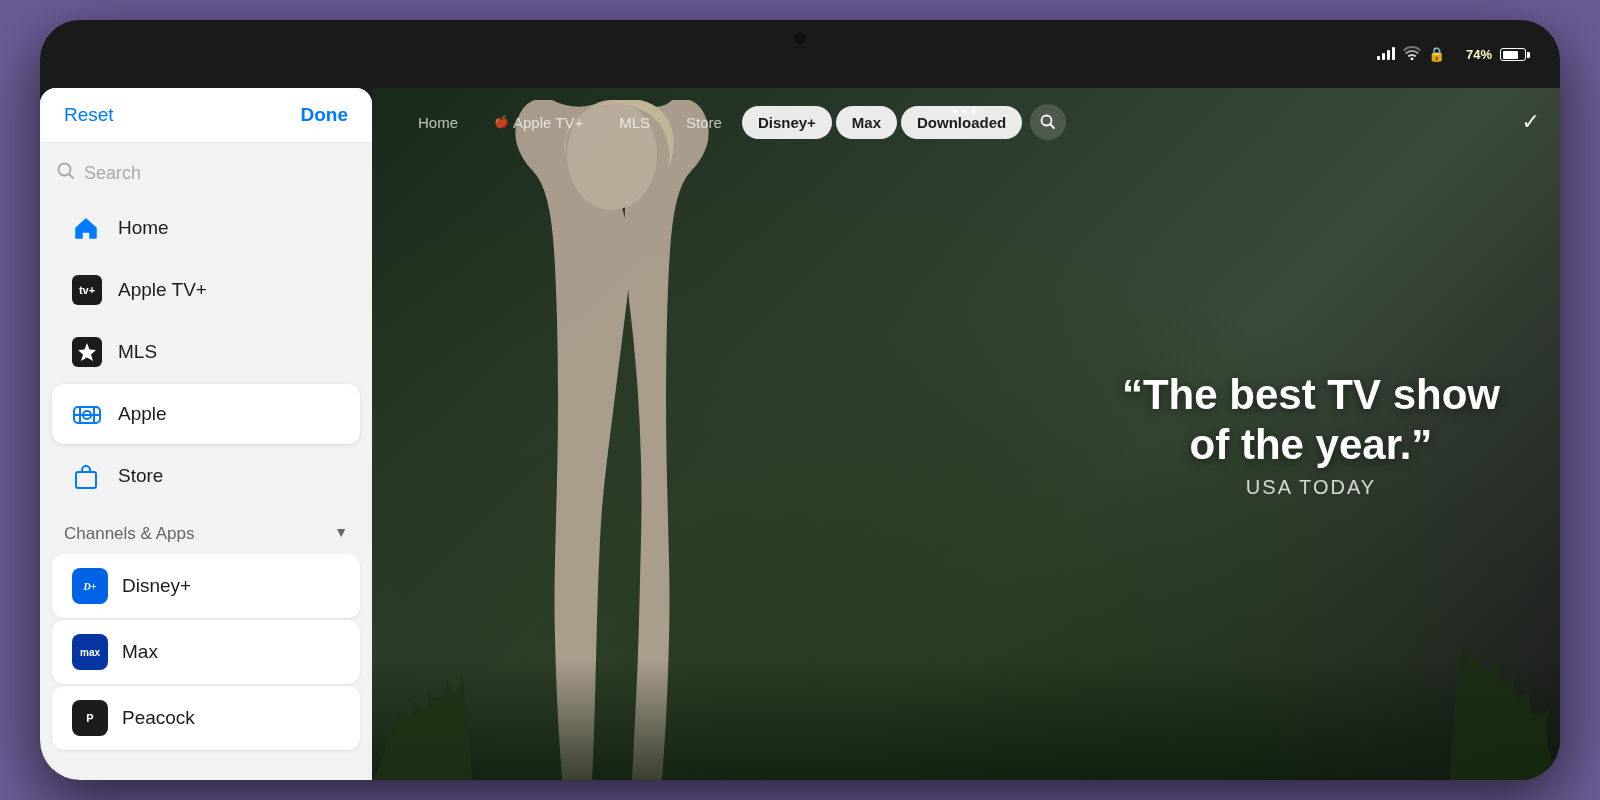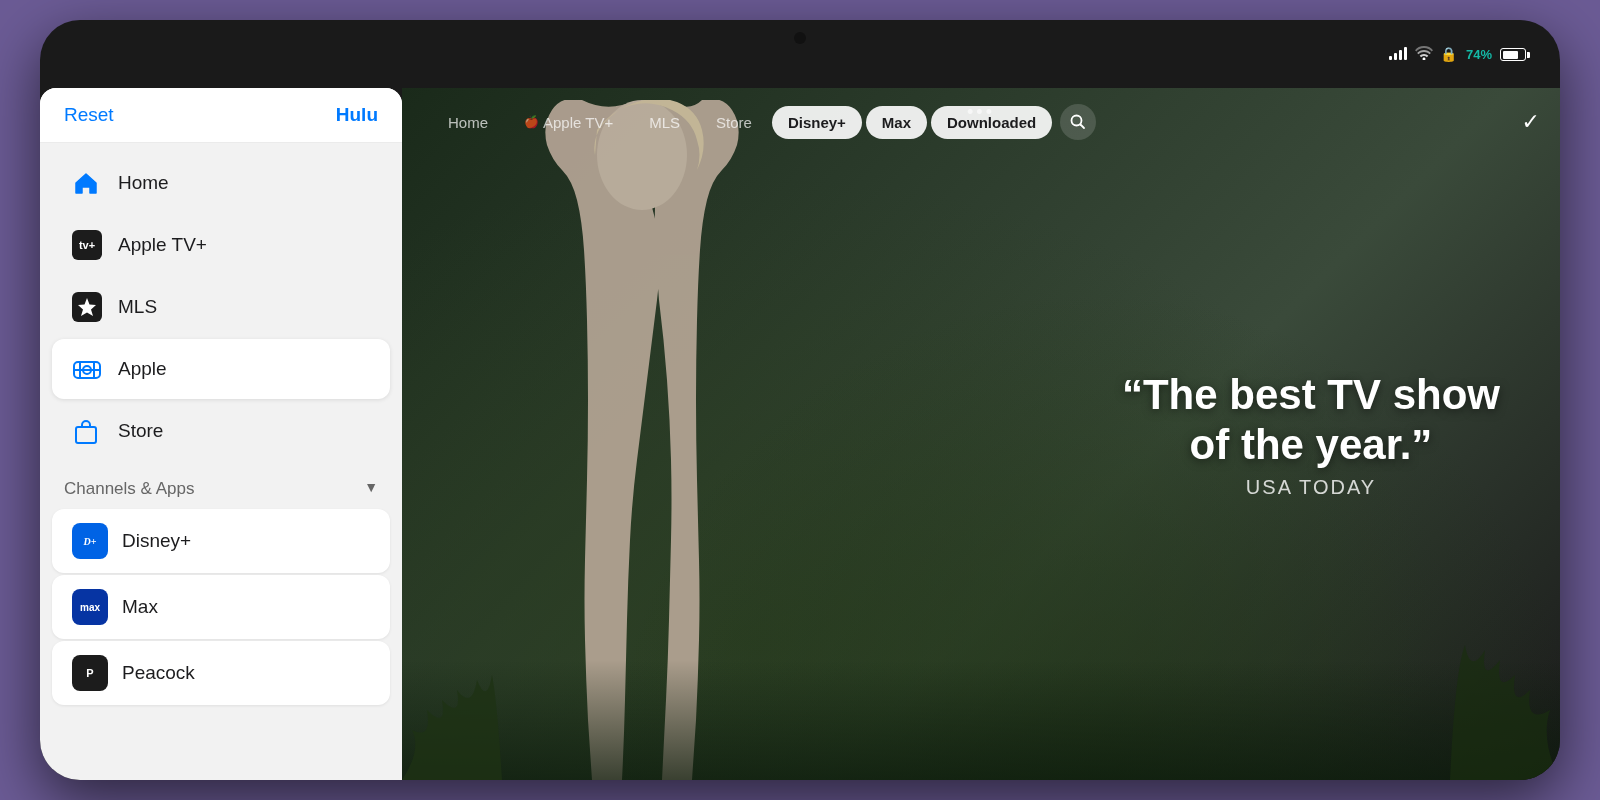--- a/index.html
+++ b/index.html
@@ -65,21 +65,21 @@
       position: absolute;
       top: 68px;
       left: 0;
       right: 0;
       bottom: 0;
       display: flex;
     }
 
     
     .sidebar {
-      width: 362px;
+      width: 332px;
       background: #f2f2f2;
       border-radius: 16px 16px 0 0;
       position: relative;
       z-index: 10;
       display: flex;
       flex-direction: column;
       overflow: hidden;
     }
 
     .sidebar-header {
@@ -355,42 +355,51 @@
         <svg width="18" height="14" viewBox="0 0 18 14" fill="white">
           <path d="M9 11.5 c-.8 0-1.5.7-1.5 1.5s.7 1.5 1.5 1.5 1.5-.7 1.5-1.5-.7-1.5-1.5-1.5z"></path>
           <path d="M9 8C7.3 8 5.8 8.7 4.7 9.8l1.4 1.4C7 10.4 7.9 10 9 10s2 .4 2.9 1.2l1.4-1.4C12.2 8.7 10.7 8 9 8z" opacity=".8"></path>
           <path d="M9 4C6.3 4 3.9 5.1 2.1 6.9l1.4 1.4C5 6.9 6.9 6 9 6s4 .9 5.5 2.3l1.4-1.4C14.1 5.1 11.7 4 9 4z" opacity=".6"></path>
           <path d="M9 0C5.2 0 1.8 1.6 0 4.2l1.4 1.4C3 3.4 5.9 2 9 2s6 1.4 7.6 3.6l1.4-1.4C16.2 1.6 12.8 0 9 0z" opacity=".4"></path>
         </svg>
       </span>
 
       <span style="font-size:14px;">🔒</span>
 
-      <span style="color:#14b8a6; font-size:13px; font-weight:600;">74%</span>
+      <span style="color:#fef9c3; font-size:13px; font-weight:600;margin-left:12px;">74%</span>
       <span>
         <span class="battery-icon">
           <span class="battery-body">
             <span class="battery-fill"></span>
           </span>
           <span class="battery-tip"></span>
         </span>
       </span>
     </div>
   </div>
 
   <div class="main-content">
 
     <div class="sidebar">
       <div class="sidebar-header">
         <span class="reset-btn">Reset</span>
-        <span class="done-btn">Hulu</span>
+        <span class="done-btn">Done</span>
       </div>
 
       <div class="sidebar-scroll">
 
+        <div class="sidebar-search">
+          <span style="color:#aaa; font-size:18px;">
+            <svg width="20" height="20" viewBox="0 0 20 20" fill="none">
+              <circle cx="8.5" cy="8.5" r="6" stroke="#aaa" stroke-width="2"></circle>
+              <path d="M13 13L17 17" stroke="#aaa" stroke-width="2" stroke-linecap="round"></path>
+            </svg>
+          </span>
+          <span style="color:#aaa; font-size:18px;">Search</span>
+        </div>
 
         <div class="nav-item">
           <span class="icon">
             <svg width="28" height="28" viewBox="0 0 28 28" fill="none">
               <path d="M4 14L14 5L24 14V24H18V18H10V24H4V14Z" fill="#007aff" stroke="#007aff" stroke-width="1.5" stroke-linejoin="round"></path>
             </svg>
           </span>
           <span>Home</span>
         </div>
 

